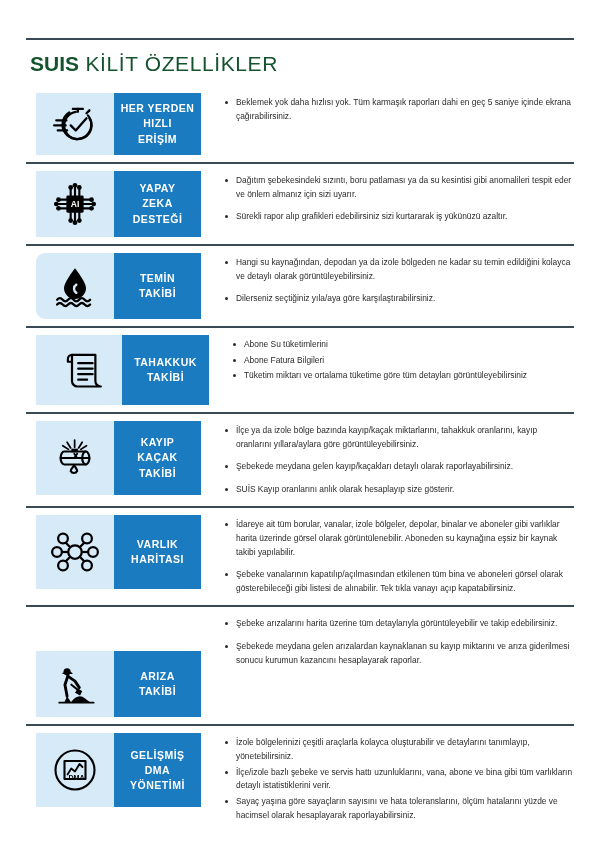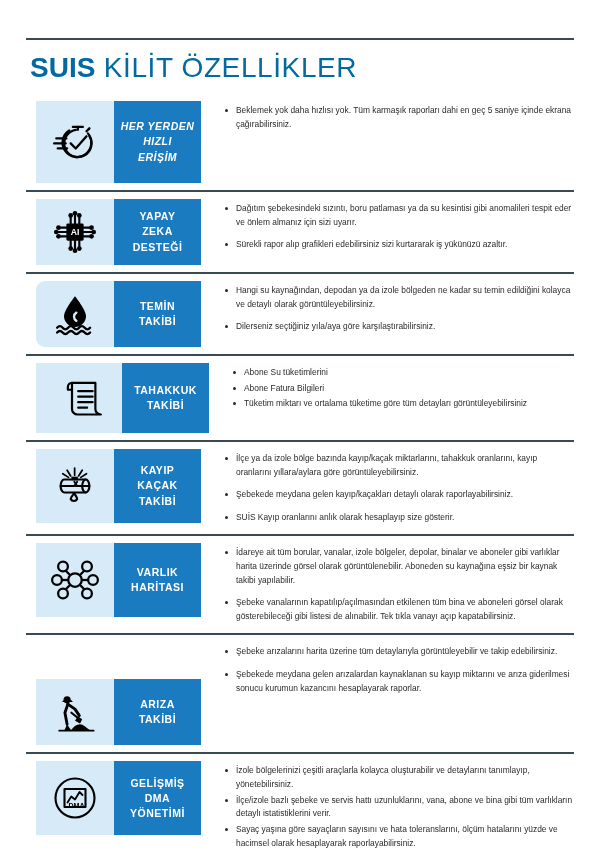--- a/index.html
+++ b/index.html
@@ -22,23 +22,23 @@
     padding: 0 26px;
     background: #ffffff;
   }
   .top-rule {
     height: 0;
     border-top: 2px solid #3a4a55;
     margin-top: 38px;
     margin-bottom: 0;
   }
   .page-title {
-    font-size: 28px;
+    font-size: 21px;
     letter-spacing: 0.6px;
-    color: #0369a1;
+    color: #14532d;
     padding: 12px 0 10px 4px;
     font-weight: 400;
     white-space: nowrap;
   }
   .page-title .brand {
     font-weight: 700;
     letter-spacing: 0px;
   }
 
   .rows {
@@ -116,21 +116,21 @@
     left: 2px;
     top: 5px;
     width: 3px;
     height: 3px;
     border-radius: 50%;
     background: #2a2a2a;
   }
   .bullets.tight li { margin-bottom: 2px; }
 
   
-  .r0 .tile { height: 82px; font-style: italic; }
+  .r0 .tile { height: 62px; }
   .r1 .tile { height: 66px; }
   .r2 .tile { height: 66px; border-radius: 9px; }
   .r3 .tile { height: 70px; padding-left: 8px; }
   .r4 .tile { height: 74px; }
   .r5 .tile { height: 74px; }
   .r6 .tile { height: 66px; margin-top: 44px; }
   .r7 .tile { height: 74px; }
 </style>
 </head>
 <body>

